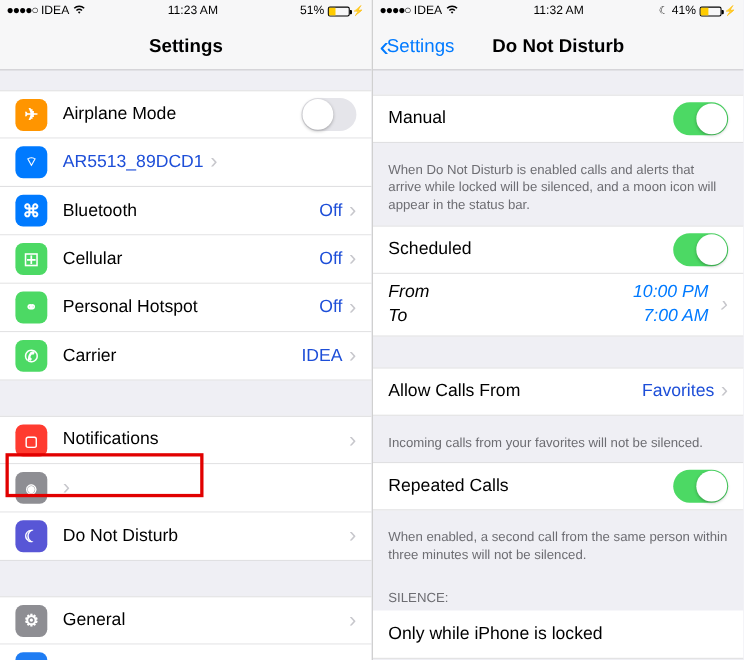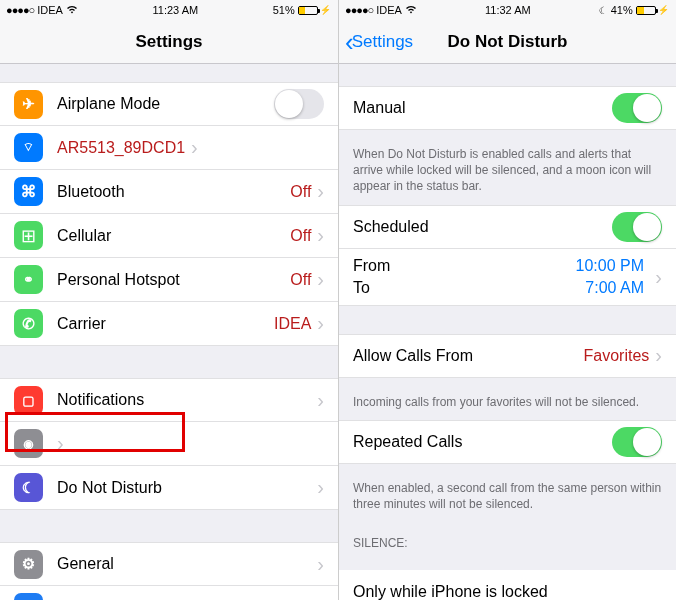--- a/index.html
+++ b/index.html
@@ -21,46 +21,46 @@
 .nav-title { font-size: 17px; font-weight: 600; }
 .nav-back { position: absolute; left: 6px; display: flex; align-items: center; color: #007aff; font-size: 17px; }
 .nav-back .chev { font-size: 26px; line-height: 1; margin-right: -2px; font-weight: 300; }
 
 .list { background: #efeff4; flex: 1; overflow: hidden; }
 .group-spacer { height: 32px; }
 .row { background: #fff; display: flex; align-items: center; min-height: 44px; padding: 0 14px 0 14px; border-bottom: 1px solid #e0e0e2; position: relative; }
 .row.first { border-top: 1px solid #e0e0e2; }
 .row .icon-box { width: 29px; height: 29px; border-radius: 7px; margin-right: 14px; display: flex; align-items: center; justify-content: center; flex-shrink: 0; }
 .row .label { font-size: 16px; flex: 1; }
-.row .value { font-size: 16px; color: #b91c1c; margin-right: 6px; }
+.row .value { font-size: 16px; color: #1d4ed8; margin-right: 6px; }
 .row .chev-r { color: #c7c7cc; font-size: 20px; font-weight: 300; }
 .row .check { color: #007aff; font-size: 18px; font-weight: bold; }
 
 .toggle { width: 50px; height: 30px; border-radius: 15px; position: relative; background: #e5e5ea; flex-shrink: 0; }
 .toggle .knob { width: 28px; height: 28px; border-radius: 50%; background: #fff; position: absolute; top: 1px; left: 1px; box-shadow: 0 1px 3px rgba(0,0,0,0.3); }
 .toggle.on { background: #4cd964; }
 .toggle.on .knob { left: 21px; }
 
 .footer-text { font-size: 12px; color: #6d6d72; padding: 6px 14px 10px; line-height: 1.35; margin-top: 10px; }
-.header-text { font-size: 12px; color: #6d6d72; padding: 14px 14px 20px; text-transform: uppercase; }
+.header-text { font-size: 12px; color: #6d6d72; padding: 14px 14px 5px; text-transform: uppercase; }
 
 .highlight { position: absolute; border: 3px solid #e10000; pointer-events: none; }
 
 
 .ic-orange { background: #ff9500; } .ic-blue { background: #007aff; }
 .ic-green { background: #4cd964; }
 .ic-red { background: #ff3b30; } .ic-gray { background: #8e8e93; }
 .ic-purple { background: #5856d6; } .ic-bluealt { background: #1e7cf3;}
 .icon-glyph { color: #fff; font-size: 15px; font-weight: bold; }
 
 .stack-row { background:#fff; padding: 8px 14px; border-bottom:1px solid #e0e0e2; display:flex; flex-direction:column; gap:4px;}
 .stack-line { display:flex; justify-content:space-between; font-size:16px;}
 .stack-line .val { color:#007aff;text-align:right;}
 .stack-row .chev-r { position:absolute; right:14px; top:50%; transform:translateY(-50%); color:#c7c7cc; font-size:20px; font-weight:300;}
-.stack-row { position:relative; padding-right:32px;}
+.stack-row { position:relative; padding-right:32px;font-style:italic;}
 </style>
 </head>
 <body>
 
 <div class="screen">
   <div class="status-bar">
     <div class="sb-left">
       <span class="dots">●●●●○</span>
       <span>IDEA</span>
       <span class="wifi">

